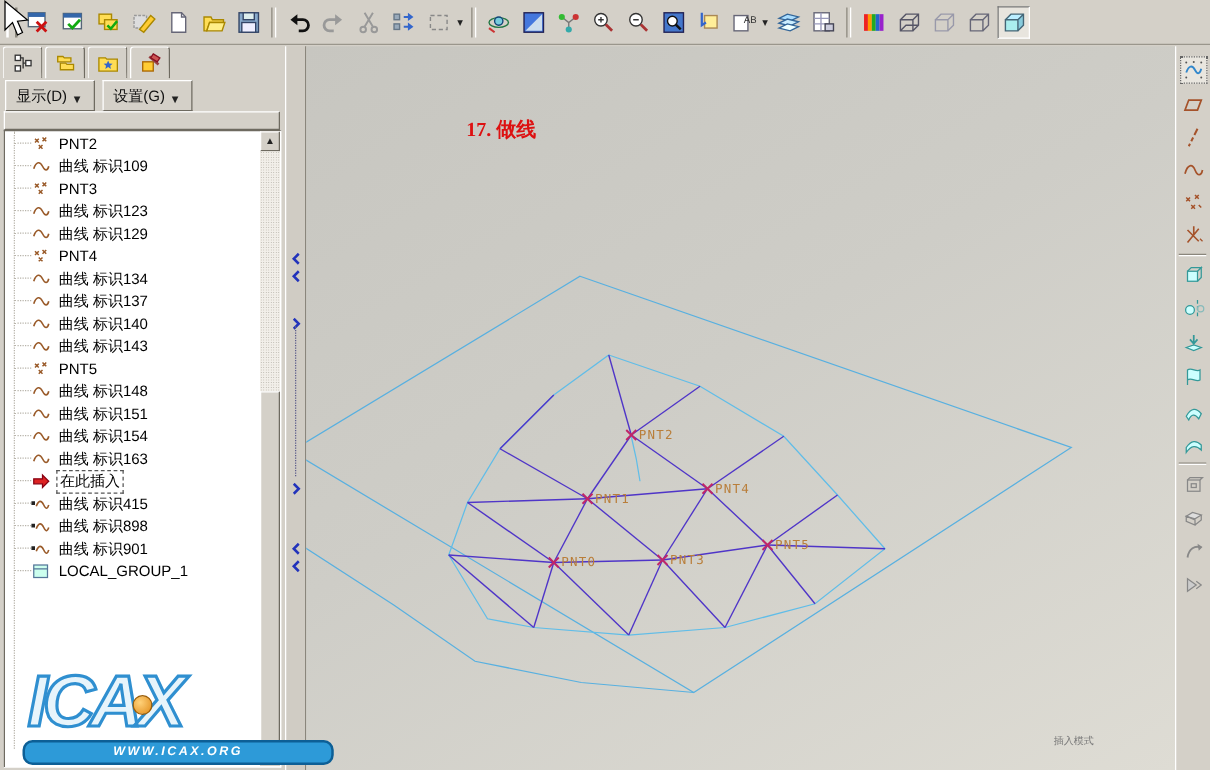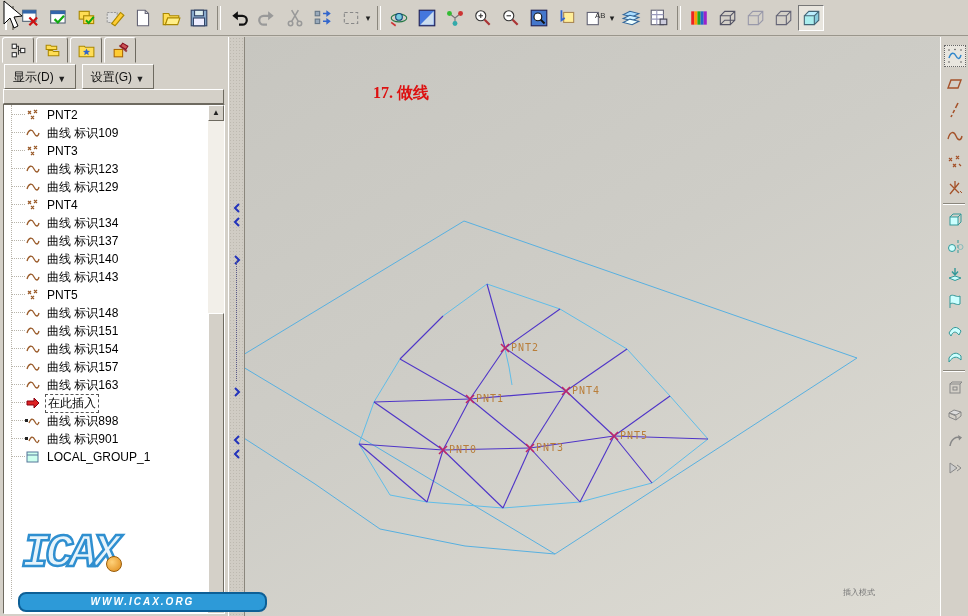--- a/index.html
+++ b/index.html
@@ -73,23 +73,23 @@
   .rbar{position:absolute;left:940px;top:37px;width:28px;height:579px;background:#d4d0c8;
         border-left:1px solid #fff;box-sizing:border-box;display:block;}
   .rbtn{position:absolute;left:3px;width:22px;height:22px;display:flex;align-items:center;
         justify-content:center;border:1px solid transparent;box-sizing:border-box;}
   .rbtn svg{width:18px;height:18px;}
   .rbtn.pressed{background:#e9e6df;border:1px dotted #666;}
   .rsep{position:absolute;left:2px;width:22px;height:0;border-top:1px solid #8a867c;
         border-bottom:1px solid #fff;}
   
   .wmark{position:absolute;left:14px;top:534px;width:330px;height:80px;pointer-events:none;}
-  .wm-letters{position:absolute;left:8px;top:-6px;font-size:46px;font-weight:bold;
+  .wm-letters{position:absolute;left:8px;top:-6px;font-size:58px;font-weight:bold;
               font-style:italic;letter-spacing:-4px;color:rgba(160,210,240,0.25);
-              -webkit-text-stroke:2.5px #2f8fd0;font-family:Liberation Mono, monospace;}
+              -webkit-text-stroke:2.5px #2f8fd0;font-family:Liberation Sans, sans-serif;}
   .wm-banner{position:absolute;left:4px;top:58px;width:245px;height:16px;background:#2d9ad8;
              border:2px solid #0d5f96;border-radius:8px;color:#fff;font-weight:bold;
              font-size:10px;letter-spacing:2px;text-align:center;line-height:15px;
              font-style:italic;}
   .wm-dot{position:absolute;left:92px;top:22px;width:14px;height:14px;border-radius:50%;
           background:radial-gradient(circle at 5px 5px,#ffd27a,#e08a18);border:1px solid #995c08;}
   .cursor{position:absolute;left:2px;top:0px;z-index:50;}
 </style>
 </head>
 <body>
@@ -427,35 +427,36 @@
           <span class="ticon"><svg viewBox="0 0 16 16">
               <path d="M2 10c2-6 5-6 7-2s4 4 5 0" fill="none" stroke="#9a5b2a" stroke-width="1.3"></path>
             </svg></span>
           <span class="tlabel">曲线 标识154</span>
         </div>
         <div class="trow">
           <span class="tstub"></span>
           <span class="ticon"><svg viewBox="0 0 16 16">
               <path d="M2 10c2-6 5-6 7-2s4 4 5 0" fill="none" stroke="#9a5b2a" stroke-width="1.3"></path>
             </svg></span>
-          <span class="tlabel">曲线 标识157</span>
-        </div>
-        <div class="trow">
-          <span class="tstub"></span>
-          <span class="ticon"><svg viewBox="0 0 16 16">
-              <path d="M2 10c2-6 5-6 7-2s4 4 5 0" fill="none" stroke="#9a5b2a" stroke-width="1.3"></path>
-            </svg></span>
           <span class="tlabel">曲线 标识163</span>
         </div>
         <div class="trow">
           <span class="tstub"></span>
           <span class="ticon"><svg viewBox="0 0 16 16">
               <path d="M2 6h7V3l5 5-5 5v-3H2z" fill="#d22" stroke="#801"></path>
             </svg></span>
           <span class="tlabel boxed">在此插入</span>
+        </div>
+        <div class="trow">
+          <span class="tstub"></span>
+          <span class="ticon"><svg viewBox="0 0 16 16">
+              <rect x="0" y="6" width="3" height="3" fill="#222"></rect>
+              <path d="M4 10c2-5 4-5 6-1s3 3 4 0" fill="none" stroke="#9a5b2a" stroke-width="1.3"></path>
+            </svg></span>
+          <span class="tlabel">曲线 标识415</span>
         </div>
         <div class="trow">
           <span class="tstub"></span>
           <span class="ticon"><svg viewBox="0 0 16 16">
               <rect x="0" y="6" width="3" height="3" fill="#222"></rect>
               <path d="M4 10c2-5 4-5 6-1s3 3 4 0" fill="none" stroke="#9a5b2a" stroke-width="1.3"></path>
             </svg></span>
           <span class="tlabel">曲线 标识898</span>
         </div>
         <div class="trow">
@@ -555,21 +556,21 @@
         </g>
         <g>
           <path d="M317 350l8 8M325 350l-8 8" stroke="#c02668" stroke-width="1.6"></path>
           <text x="327" y="357" fill="#b97e3a" font-size="10" font-family="&quot;DejaVu Sans Mono&quot;,monospace" letter-spacing="1">PNT4</text>
         </g>
         <g>
           <path d="M365 395l8 8M373 395l-8 8" stroke="#c02668" stroke-width="1.6"></path>
           <text x="375" y="402" fill="#b97e3a" font-size="10" font-family="&quot;DejaVu Sans Mono&quot;,monospace" letter-spacing="1">PNT5</text>
         </g>
       </svg>
-    <div class="vp-note" id="vp-note" style="left: 128px; top: 46px; color: rgb(221, 17, 17);">17. 做线</div>
+    <div class="vp-note" id="vp-note" style="left: 128px; top: 57px; color: rgb(221, 17, 17);">17. 做线</div>
     <div class="vp-status" id="vp-status" style="left: 598px; top: 550px;">插入模式</div>
   </div>
 
   <div class="rbar" id="rbar">
       <div class="rbtn pressed" style="top: 8px;">
         <svg viewBox="0 0 18 18">
           <path d="M3 11c2-6 5-6 7-2s4 3 5-1" fill="none" stroke="#38c" stroke-width="1.5"></path>
           <circle cx="3" cy="3" r="0.8" fill="#555"></circle>
           <circle cx="9" cy="2.5" r="0.8" fill="#555"></circle>
           <circle cx="15" cy="3" r="0.8" fill="#555"></circle>

